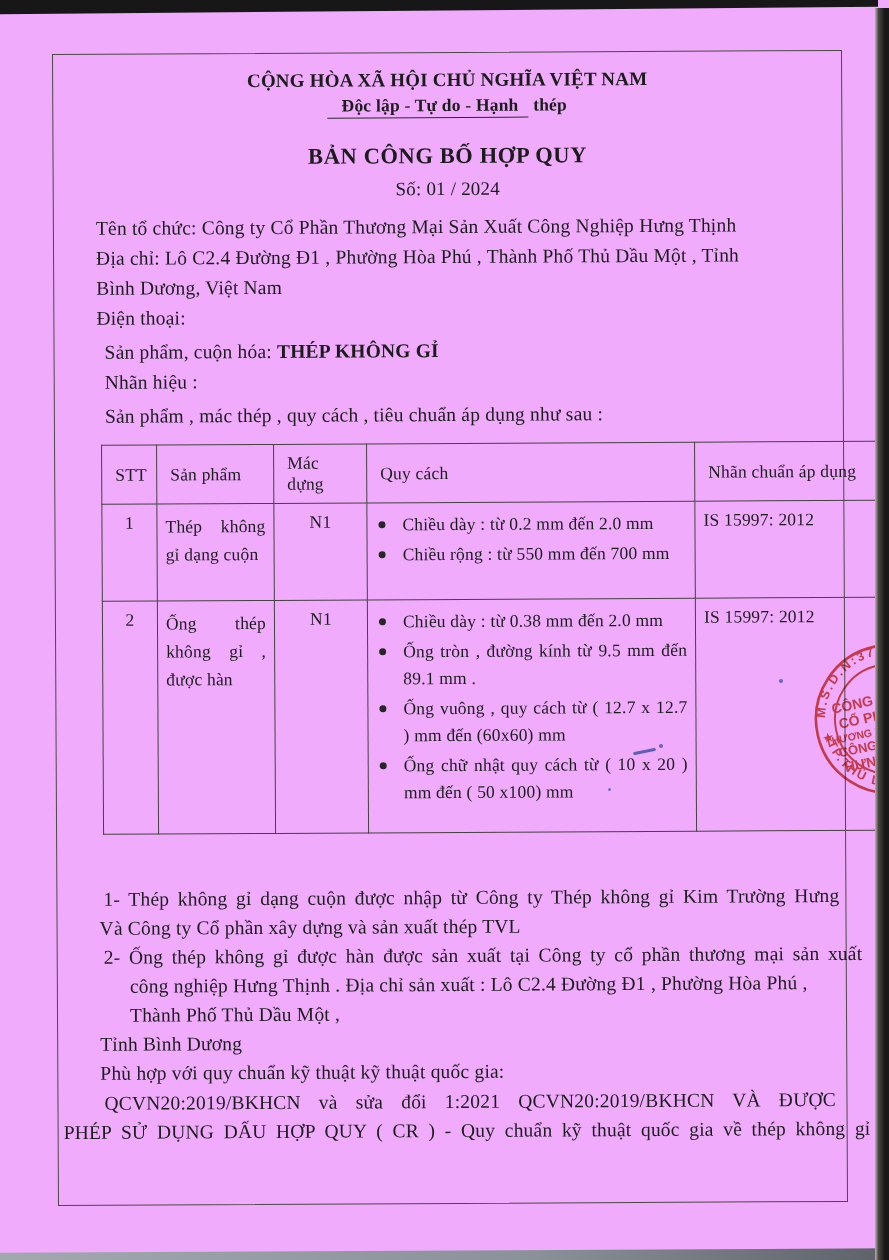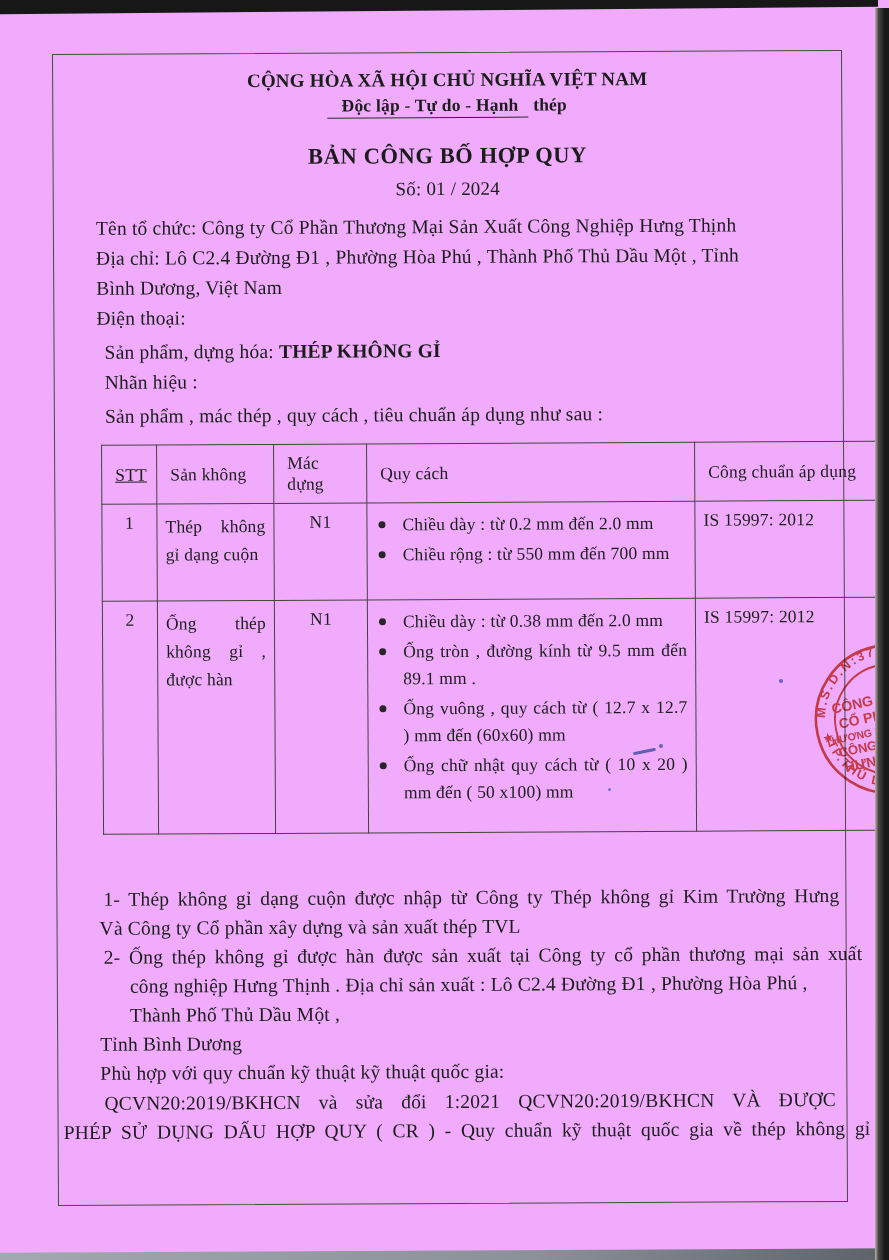--- a/index.html
+++ b/index.html
@@ -48,21 +48,21 @@
   
   table.spec{
     border-collapse:collapse;margin-top:13px;margin-left:4px;
     width:774px;table-layout:fixed;font-size:17.5px;
   }
   table.spec th,table.spec td{
     border:1.5px solid #454340;vertical-align:top;
     padding:8px 8px;box-sizing:border-box;
   }
   table.spec th{font-weight:normal;text-align:left;height:46px;vertical-align:middle;padding-left:13px;}
-  th.h-stt{text-align:center;padding-left:0;text-decoration:underline;}
+  th.h-stt{text-align:center;padding-left:0;}
   .col-stt{width:55px;} .col-sp{width:117px;} .col-mt{width:93px;} .col-qc{width:328px;} .col-tc{width:181px;}
   td.c-stt{text-align:center;padding-top:12px;}
   td.c-sp{text-align:justify;padding:12px 10px 0 12px;line-height:28px;}
   td.c-mt{text-align:center;padding-top:12px;}
   td.c-qc{padding:10px 10px 0 28px;}
   td.c-tc{padding:12px 6px 0 12px;}
   tr.row1 td{height:97px;}
   tr.row2 td{height:233px;}
   .bullet{display:flex;margin-bottom:3px;}
   .dot{flex:0 0 7px;width:7px;height:7px;border-radius:50%;background:#262626;margin:10px 17px 0 3px;}
@@ -97,40 +97,40 @@
     </div>
 
     <div class="doc-title center">BẢN CÔNG BỐ HỢP QUY</div>
     <div class="doc-number center">Số: 01 / 2024</div>
 
     <div class="para p-first">Tên tổ chức: Công ty Cổ Phần Thương Mại Sản Xuất Công Nghiệp Hưng Thịnh</div>
     <div class="para">Địa chỉ: Lô C2.4 Đường Đ1 , Phường Hòa Phú , Thành Phố Thủ Dầu Một , Tỉnh</div>
     <div class="para">Bình Dương, Việt Nam</div>
     <div class="para">Điện thoại:</div>
     <div class="para p-indent p-gap">
-      <span>Sản phẩm, dựng hóa: </span><span class="bold">THÉP KHÔNG GỈ</span>
+      <span>Sản phẩm, cuộn hóa: </span><span class="bold">THÉP KHÔNG GỈ</span>
     </div>
     <div class="para p-indent">Nhãn hiệu :</div>
     <div class="para p-indent p-gap">Sản phẩm , mác thép , quy cách , tiêu chuẩn áp dụng như sau :</div>
 
     <table class="spec">
       <colgroup>
         <col class="col-stt">
           <col class="col-sp">
           <col class="col-mt">
           <col class="col-qc">
           <col class="col-tc">
       </colgroup>
       <thead>
         <tr>
           <th class="h-stt">STT</th>
-          <th>Sản không</th>
+          <th>Sản phẩm</th>
           <th>Mác dựng</th>
           <th>Quy cách</th>
-          <th>Công chuẩn áp dụng</th>
+          <th>Nhãn chuẩn áp dụng</th>
         </tr>
       </thead>
       <tbody>
         <tr class="row1">
           <td class="c-stt">1</td>
           <td class="c-sp">Thép không gỉ dạng cuộn</td>
           <td class="c-mt">N1</td>
           <td class="c-qc">
             <div class="bullet">
                 <span class="dot"></span>

